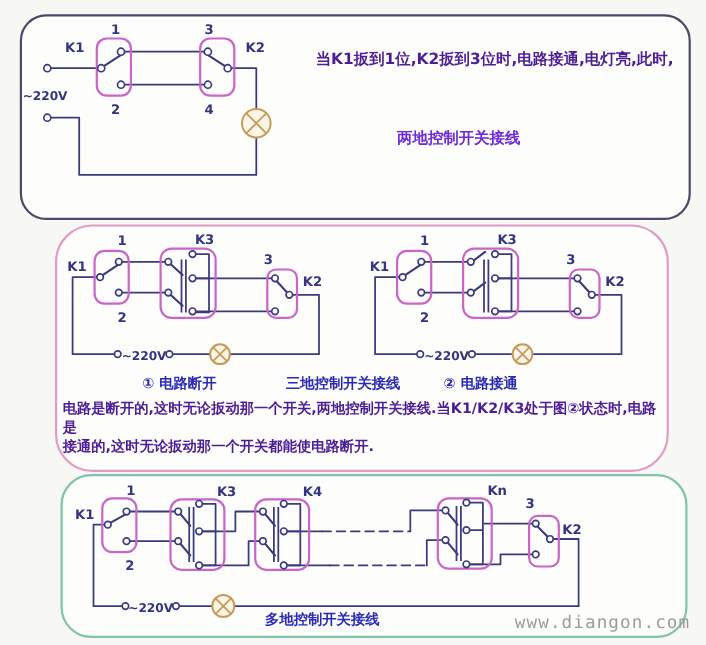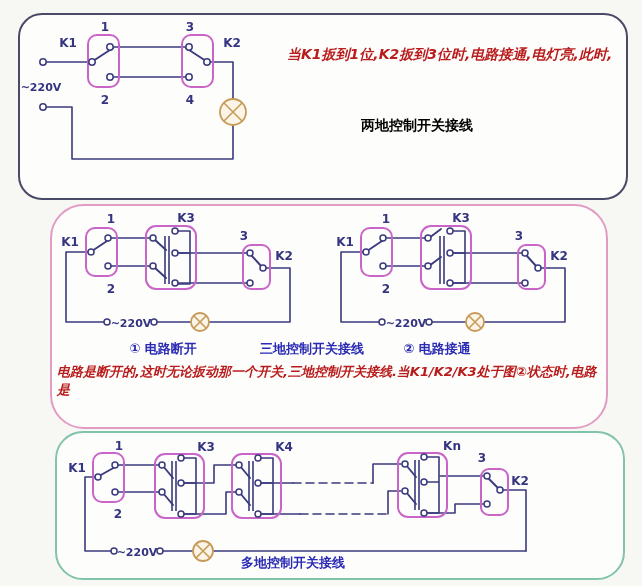--- a/index.html
+++ b/index.html
@@ -18,23 +18,23 @@
   .dash{stroke-dasharray:8 5;}
   .sbox{stroke:#c964c9;stroke-width:2;fill:none;}
   .term{fill:#ffffff;stroke:#3a3a7e;stroke-width:1.5;}
   .lever{stroke:#3a3a7e;stroke-width:1.9;fill:none;stroke-linecap:round;}
   .bar{stroke:#3a3a7e;stroke-width:1.6;fill:none;}
   .lampc{fill:#fbf5e8;stroke:#c79a58;stroke-width:1.8;}
   .lampx{stroke:#c79a58;stroke-width:1.6;stroke-linecap:round;}
   .lbl{fill:#343480;font-family:"DejaVu Sans",sans-serif;font-size:12px;font-weight:bold;text-anchor:middle;}
   .volt{font-size:11px;}
   .cap{fill:#2a2ab4;font-family:"DejaVu Sans",sans-serif;font-size:13px;font-weight:bold;text-anchor:middle;}
-  .desc{position:absolute;color:#b91c1c;font-weight:bold;font-style:italic;}
+  .desc{position:absolute;color:#4c1d95;font-weight:bold;}
   .p1-desc{left:287px;top:44px;width:340px;font-size:14px;line-height:21px;}
-  .p1-cap{left:352px;top:117px;width:130px;font-size:14px;text-align:center;color:#000000;font-weight:bold;position:absolute;}
+  .p1-cap{left:352px;top:117px;width:130px;font-size:14px;text-align:center;color:#6d28d9;font-weight:bold;position:absolute;}
   .p2-desc{left:57px;top:363px;width:548px;font-size:13px;line-height:17.5px;}
   .watermark{position:absolute;left:468px;top:556px;width:172px;font-family:"DejaVu Sans Mono",monospace;
     font-size:16px;color:#9b9b9b;letter-spacing:1px;}
 </style>
 </head>
 <body>
 
 <div class="page">
 
   <div class="panel p1"></div>
@@ -250,16 +250,18 @@
       <text class="cap" x="293" y="567">多地控制开关接线</text>
     </g>
   </svg>
 
   <div class="desc p1-desc">
     <div>当K1扳到1位,K2扳到3位时,电路接通,电灯亮,此时,</div>
   </div>
   <div class="p1-cap">两地控制开关接线</div>
 
   <div class="desc p2-desc">
-    <div>电路是断开的,这时无论扳动那一个开关,三地控制开关接线.当K1/K2/K3处于图②状态时,电路是</div>
+    <div>电路是断开的,这时无论扳动那一个开关,两地控制开关接线.当K1/K2/K3处于图②状态时,电路是</div>
+    <div>接通的,这时无论扳动那一个开关都能使电路断开.</div>
   </div>
 
+  <div class="watermark">www.diangon.com</div>
 </div>
 
 </body></html>

